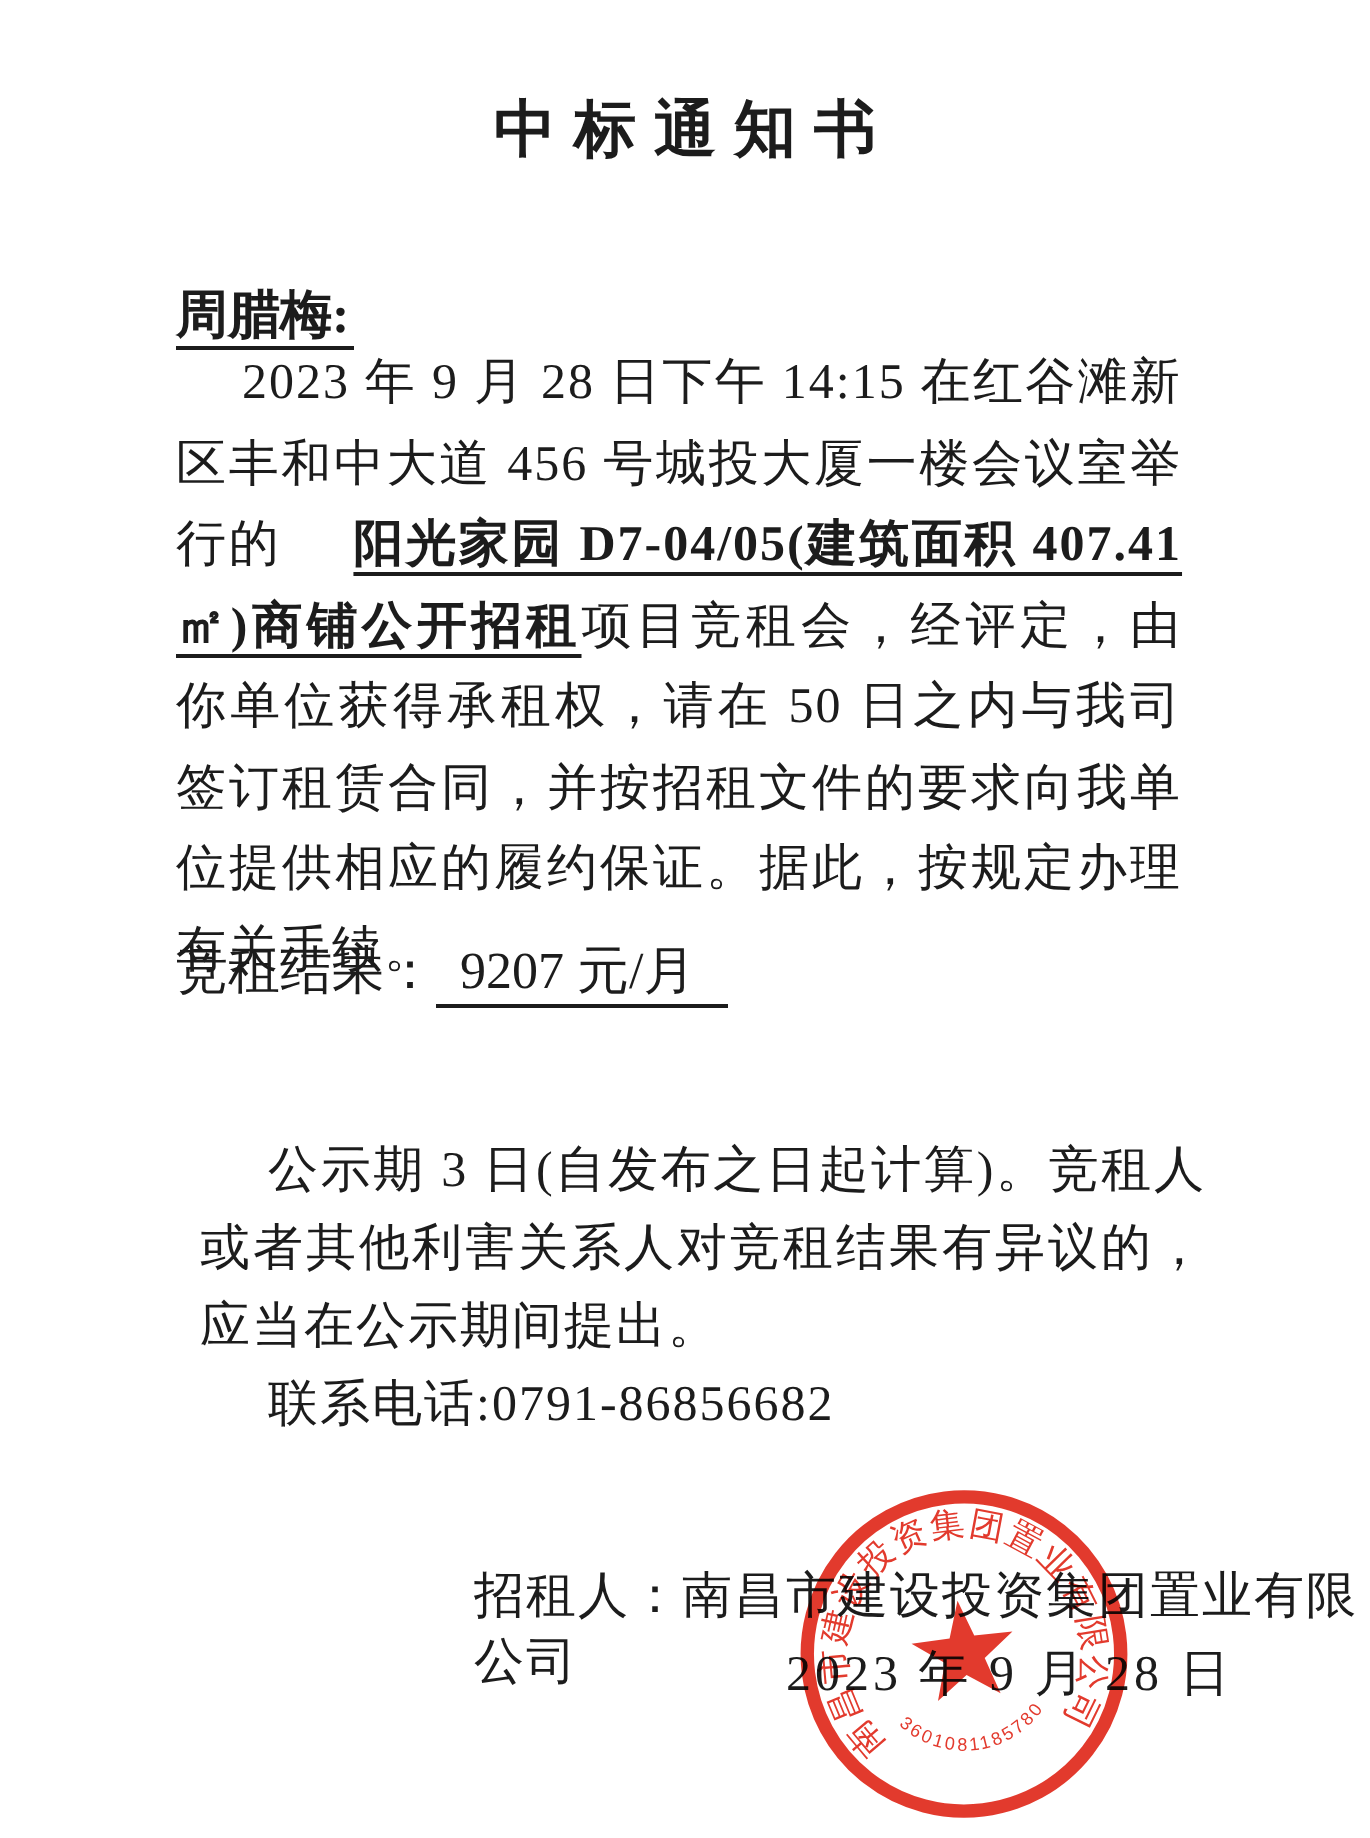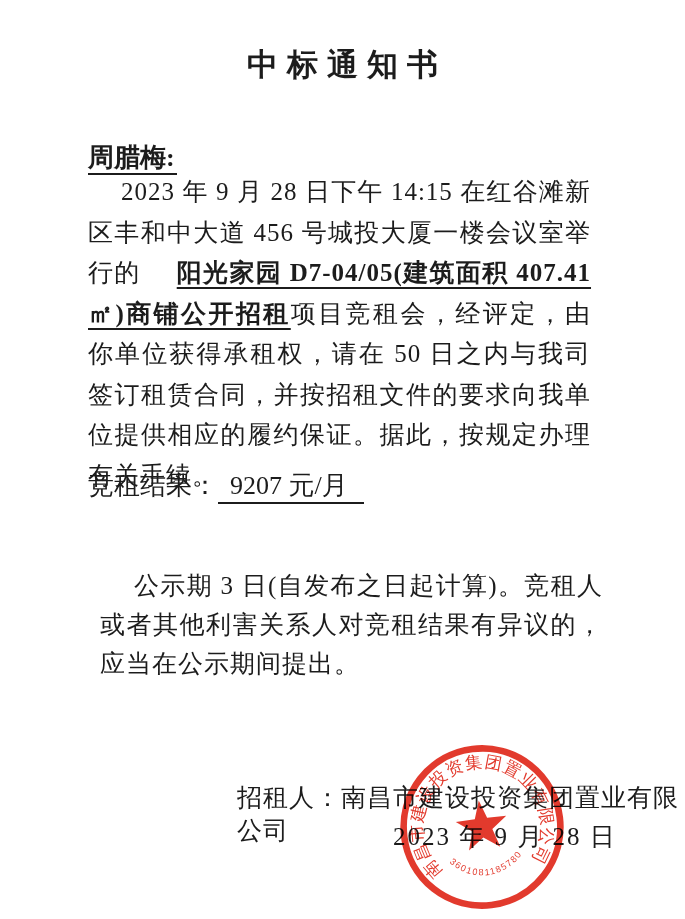--- a/index.html
+++ b/index.html
@@ -83,20 +83,21 @@
   </div>
 
   <div class="para para1"><span>2023 年 9 月 28 日下午 14:15 在红谷滩新区丰和中大道 456 号城投大厦一楼会议室举行的</span><span class="hl">阳光家园 D7-04/05(建筑面积 407.41 ㎡)商铺公开招租</span><span>项目竞租会，经评定，由你单位获得承租权，请在 50 日之内与我司签订租赁合同，并按招租文件的要求向我单位提供相应的履约保证。据此，按规定办理有关手续。</span></div>
 
   <div class="result-line">
     <span>竞租结果：</span><span class="result-value">9207 元/月</span>
   </div>
 
   <div class="block2">
     <div class="p">公示期 3 日(自发布之日起计算)。竞租人或者其他利害关系人对竞租结果有异议的，应当在公示期间提出。</div>
+    <div class="indent-line">联系电话:0791-86856682</div>
   </div>
 
   <div class="signer-line">招租人：南昌市建设投资集团置业有限公司</div>
 
   <div class="date-line">2023 年 9 月 28 日</div>
 
   <div class="seal">
     <svg viewBox="0 0 180 190" preserveAspectRatio="none">
       <g transform="translate(90,95) rotate(-7) translate(-90,-95)" fill="#e0291b">
         <circle cx="90" cy="95" r="82" fill="none" stroke="#e0291b" stroke-width="7"></circle>

